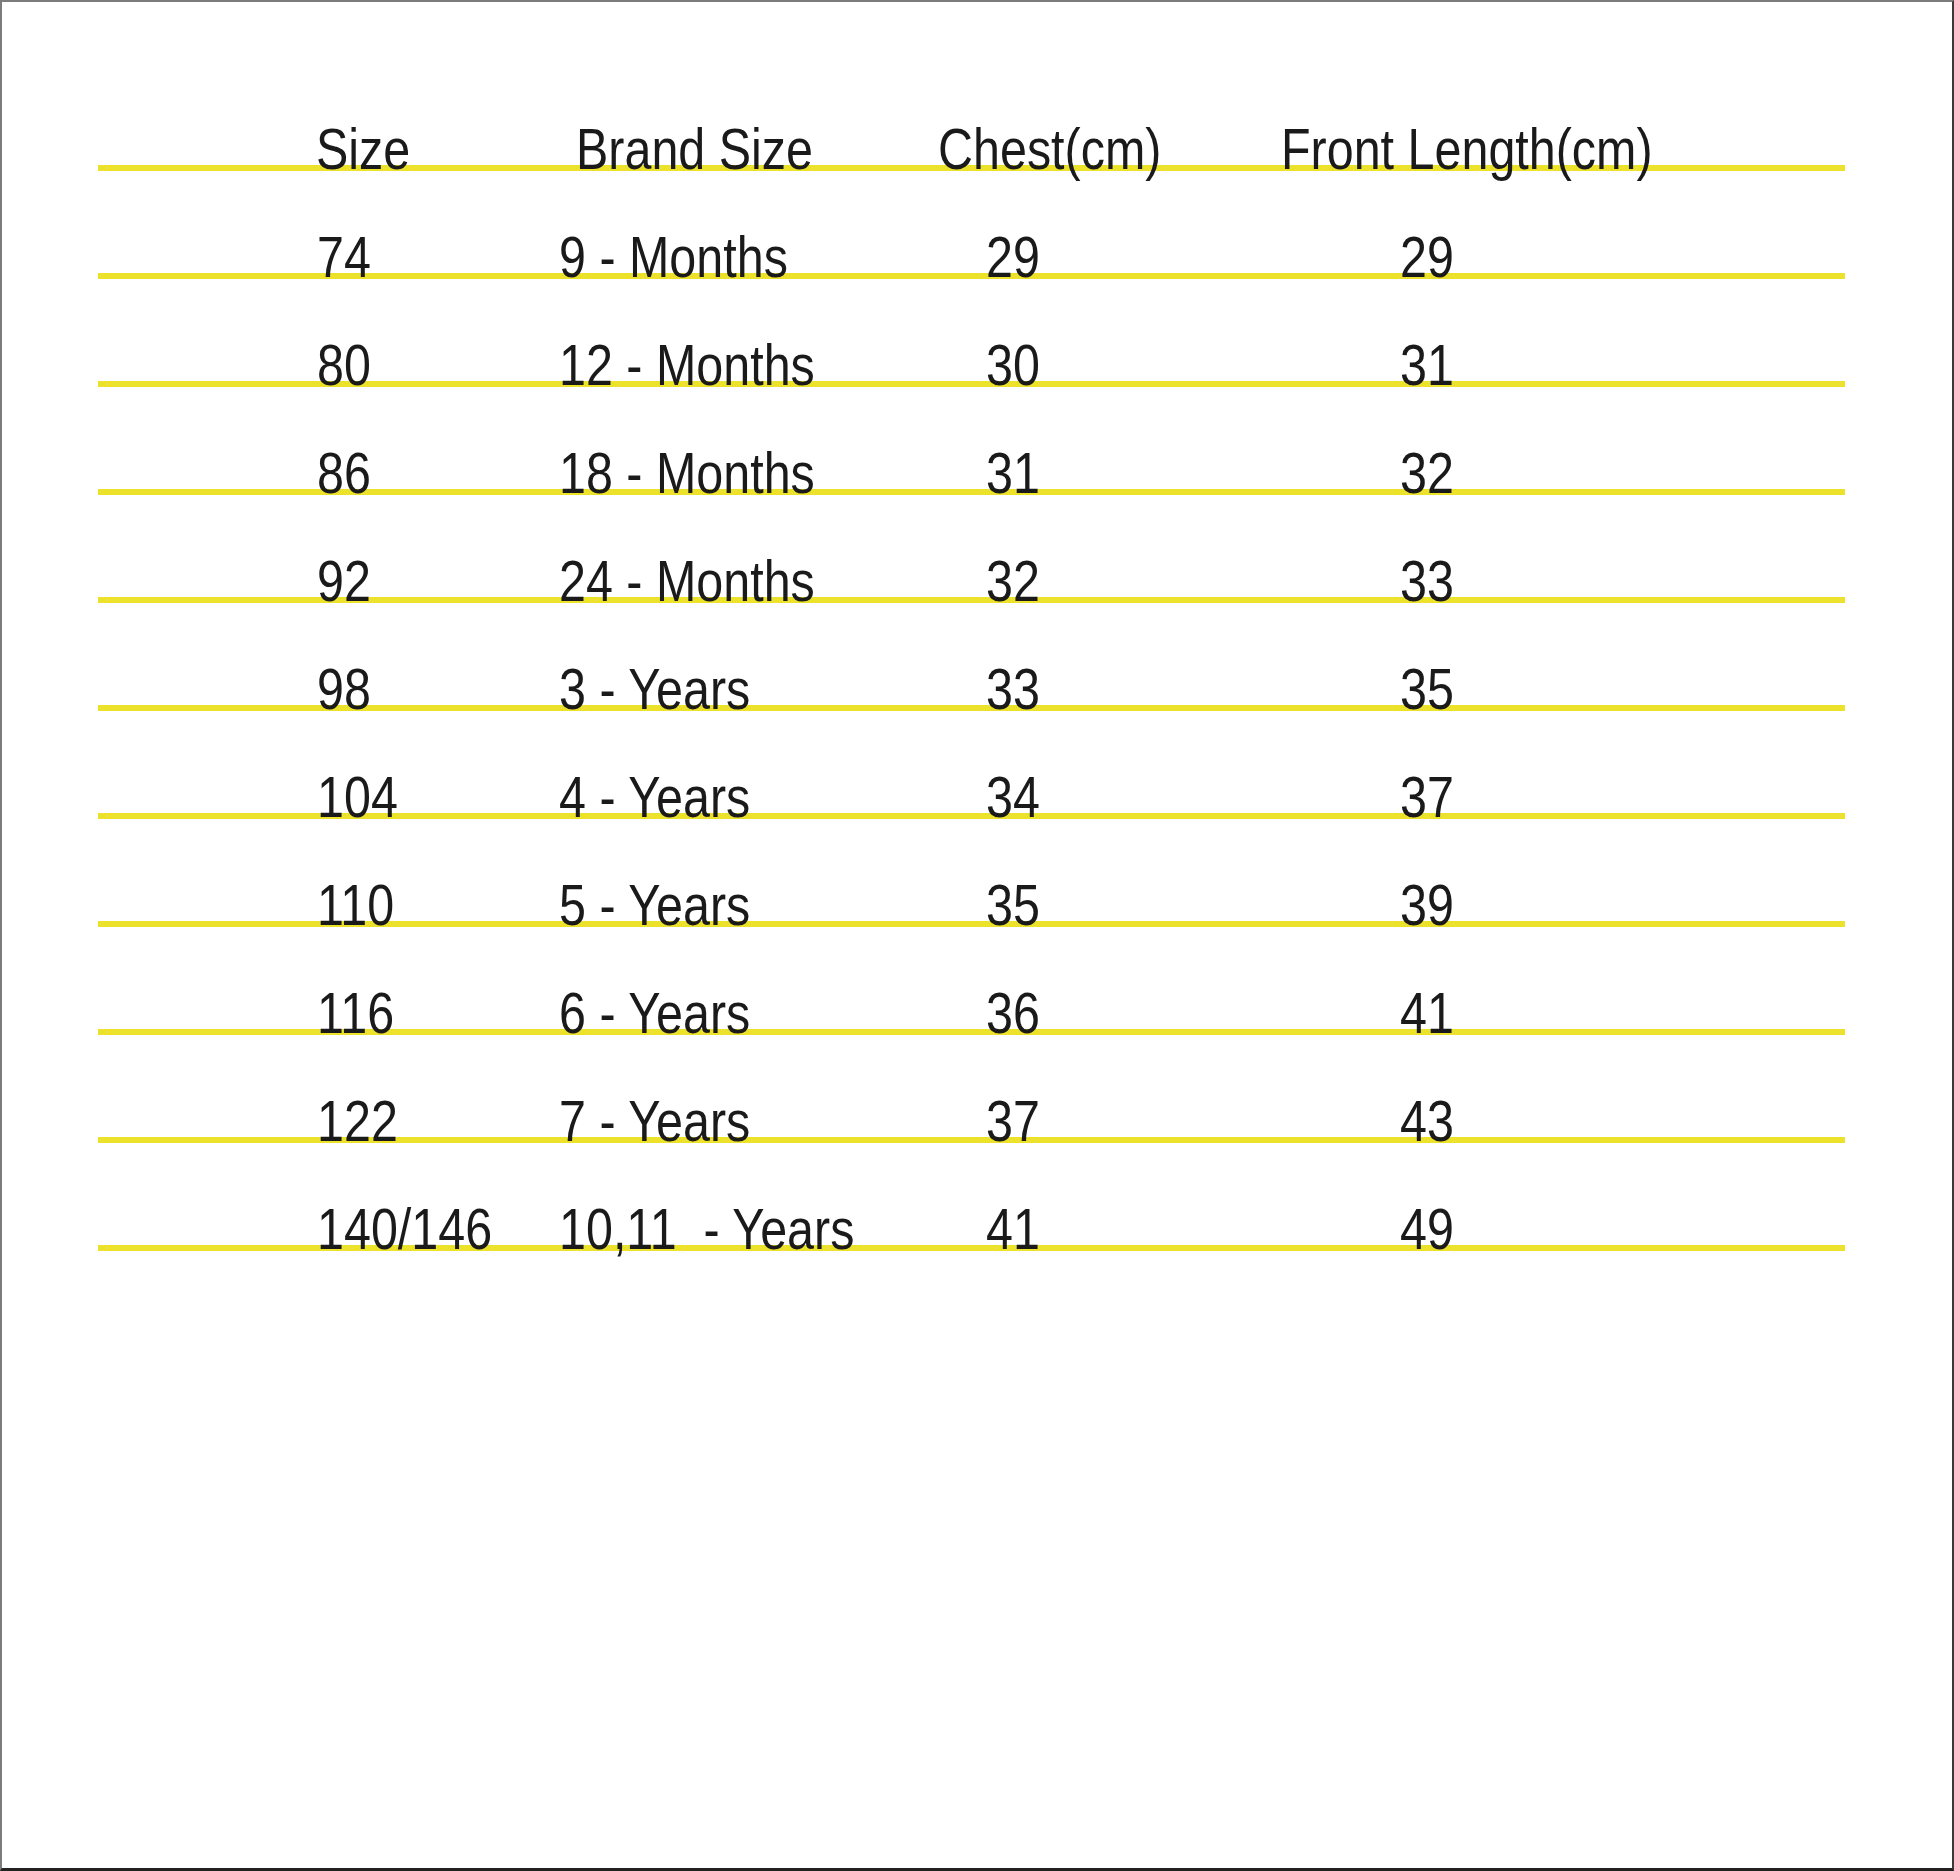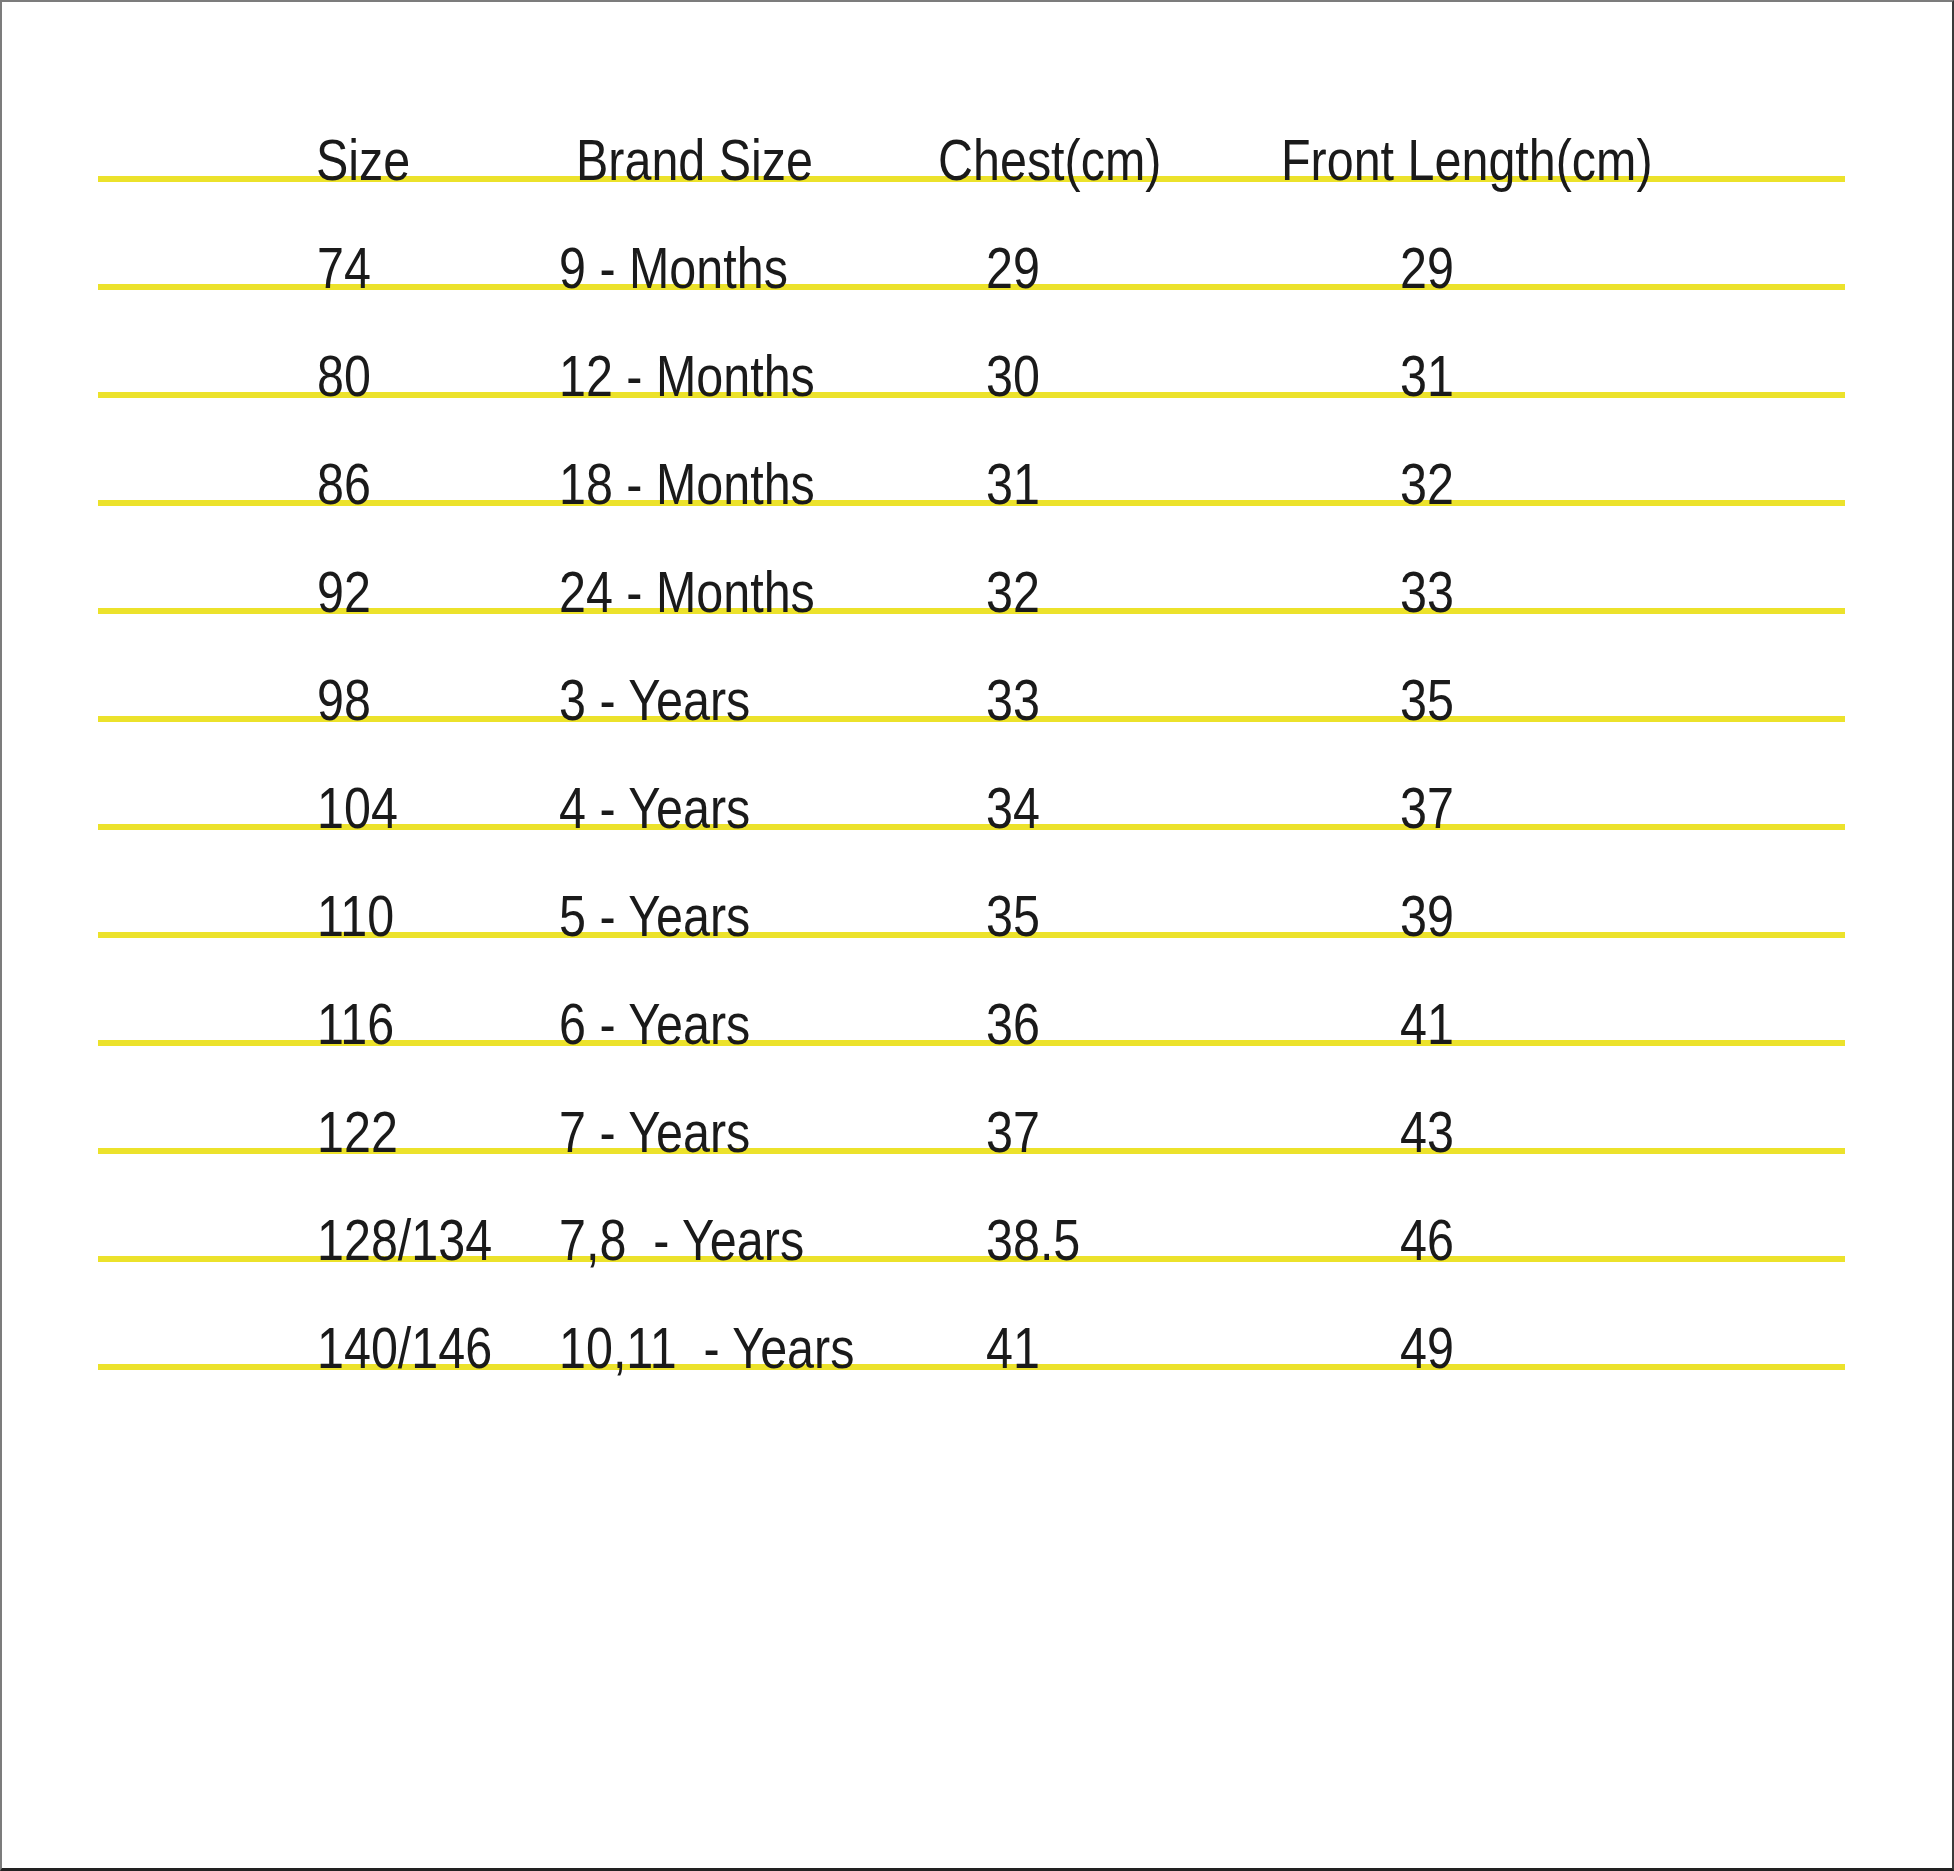--- a/index.html
+++ b/index.html
@@ -16,21 +16,21 @@
     background: #ffffff;
     border-top: 2.7px solid #7c7c7c;
     border-left: 2.7px solid #7c7c7c;
     border-right: 2.7px solid #3a3a3a;
     border-bottom: 3.7px solid #222222;
     overflow: hidden;
   }
   .size-table {
     position: absolute;
     left: 96px;
-    top: 72px;
+    top: 61px;
     width: 1747px;
     text-align: right;
   }
   .row {
     position: relative;
     height: 102px;               
     border-bottom: 6.4px solid #ECE22B;
   }
   .cell {
     position: absolute;
@@ -124,26 +124,20 @@
         <span class="cell c-front">41</span>
       </div>
 
       <div class="row">
         <span class="cell c-size">122</span>
         <span class="cell c-brand">7 - Years</span>
         <span class="cell c-chest">37</span>
         <span class="cell c-front">43</span>
       </div>
 
-      <div class="row">
-        <span class="cell c-size">128/134</span>
-        <span class="cell c-brand">7,8  - Years</span>
-        <span class="cell c-chest">38.5</span>
-        <span class="cell c-front">46</span>
-      </div>
 
       <div class="row">
         <span class="cell c-size">140/146</span>
         <span class="cell c-brand">10,11  - Years</span>
         <span class="cell c-chest">41</span>
         <span class="cell c-front">49</span>
       </div>
     </div>
   </div>
 </div>

